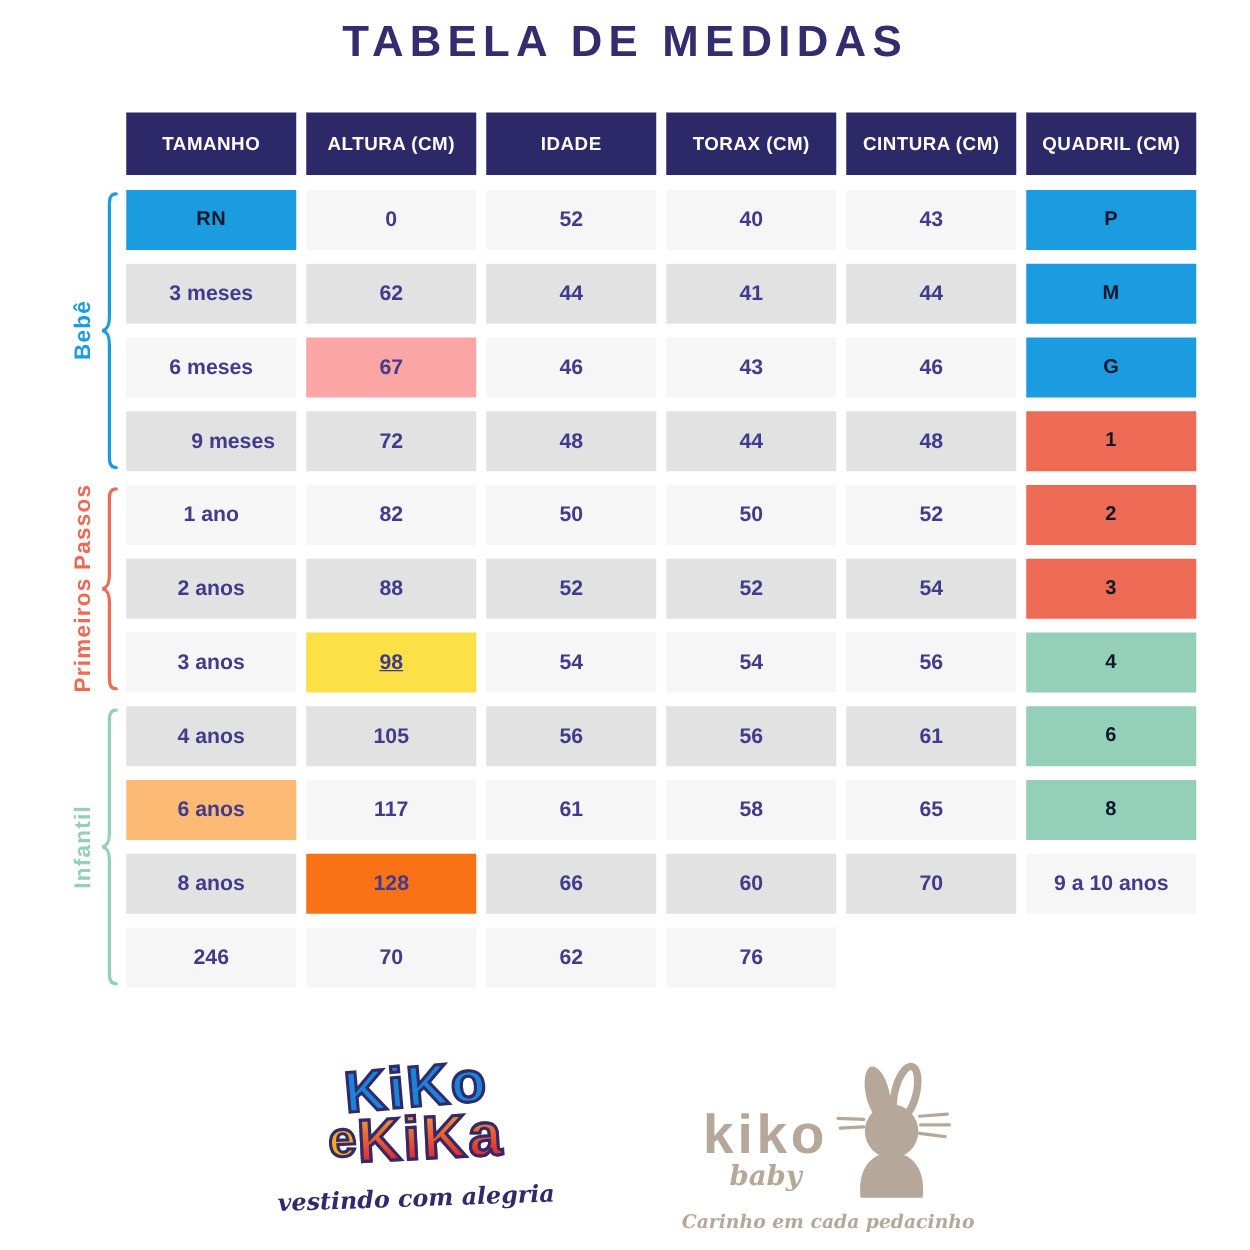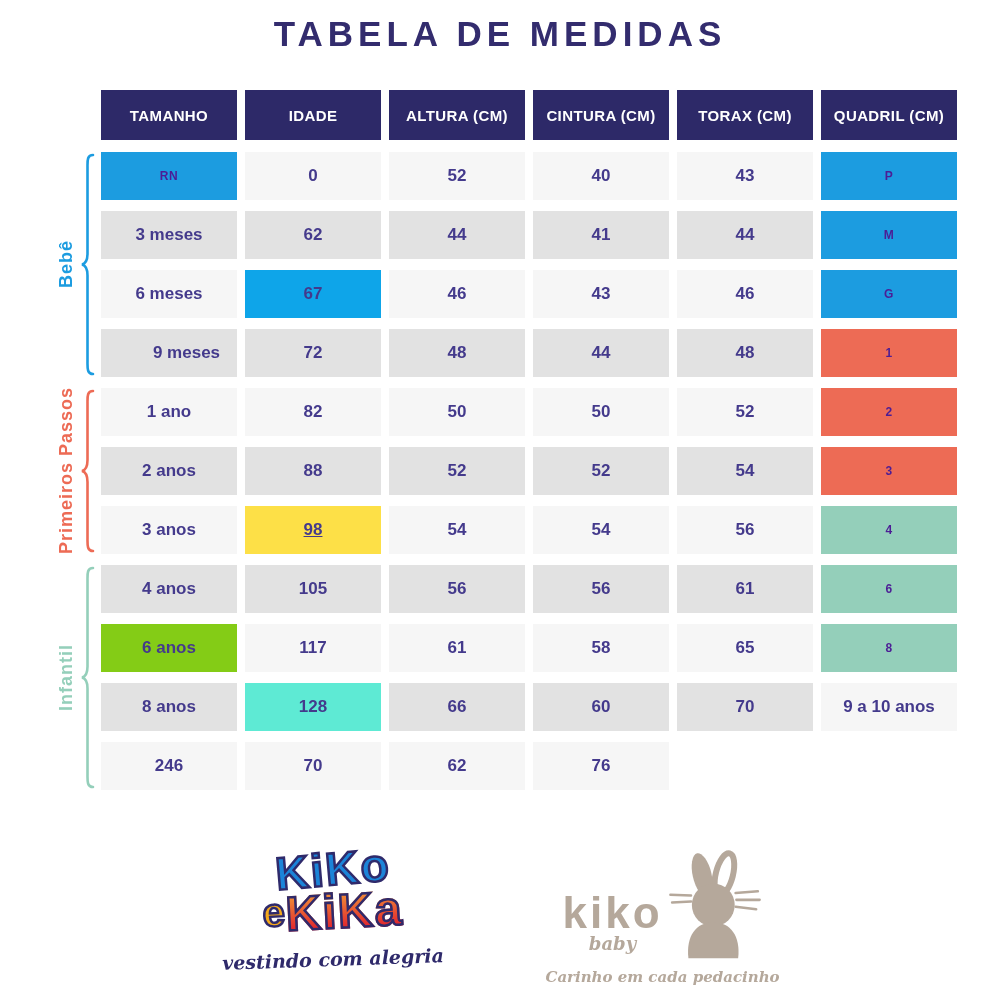--- a/index.html
+++ b/index.html
@@ -23,21 +23,21 @@
     font-weight:700; font-size:15px; letter-spacing:0.4px;
   }
   .body-grid {
     margin-top:12px; display:grid; grid-template-columns:repeat(6,1fr);
     column-gap:8px; row-gap:11px;
   }
   .cell {
     height:48px; display:flex; align-items:center; justify-content:center;
     font-weight:700;
   }
-  .size-cell { color:#4c1d95; font-size:12px; letter-spacing:0.5px; }
+  .size-cell { color:#0f172a; font-size:16px; letter-spacing:0.5px; }
   .data-cell { color:#443a8c; font-size:17px; }
   #gutter { position:absolute; left:0; top:0; width:100%; height:100%; pointer-events:none; }
   .section-block {
     position:absolute; left:26px; width:70px;
     display:flex; align-items:center; justify-content:flex-end; gap:3px;
   }
   .section-label {
     writing-mode:vertical-rl; transform:rotate(180deg);
     font-weight:700; font-size:18px; letter-spacing:1px;
     line-height:1; white-space:nowrap;
@@ -66,58 +66,58 @@
     margin-top:12px; font-family:"DejaVu Serif", serif; font-style:italic;
     font-weight:700; font-size:19px; color:#2f2a6b; white-space:nowrap;
     transform:rotate(-2deg);
   }
   .logo-kb { width:240px; text-align:center; color:#b5a89b; }
   .kb-main { display:flex; align-items:flex-end; justify-content:center; gap:4px; }
   .kb-text { display:flex; flex-direction:column; align-items:center; padding-bottom:10px; }
   .kb-name { font-weight:900; font-size:44px; letter-spacing:3px; line-height:1; }
   .kb-sub {
     font-family:"DejaVu Serif", serif; font-style:italic; font-weight:700;
-    font-size:18px; margin-top:-2px;
+    font-size:22px; margin-top:-2px;
   }
   .kb-tagline {
     margin-top:4px; font-family:"DejaVu Serif", serif; font-style:italic;
     font-weight:700; font-size:15px; white-space:nowrap;
   }
 </style>
 </head>
 <body>
 
 <div class="page">
 
   <h1 class="title">TABELA DE MEDIDAS</h1>
 
   <div class="table-area">
     <div class="header-row" id="header-row">
         <div class="header-cell">TAMANHO</div>
+        <div class="header-cell">ALTURA (CM)</div>
         <div class="header-cell">IDADE</div>
-        <div class="header-cell">ALTURA (CM)</div>
+        <div class="header-cell">TORAX (CM)</div>
         <div class="header-cell">CINTURA (CM)</div>
-        <div class="header-cell">TORAX (CM)</div>
         <div class="header-cell">QUADRIL (CM)</div>
       </div>
     <div class="body-grid" id="body-grid">
         <div class="cell size-cell" style="background: rgb(28, 156, 224);">RN</div>
         <div class="cell data-cell" style="background: rgb(246, 246, 246);">0</div>
         <div class="cell data-cell" style="background: rgb(246, 246, 246);">52</div>
         <div class="cell data-cell" style="background: rgb(246, 246, 246);">40</div>
         <div class="cell data-cell" style="background: rgb(246, 246, 246);">43</div>
         <div class="cell size-cell" style="background: rgb(28, 156, 224);">P</div>
         <div class="cell data-cell" style="background: rgb(226, 226, 226);">3 meses</div>
         <div class="cell data-cell" style="background: rgb(226, 226, 226);">62</div>
         <div class="cell data-cell" style="background: rgb(226, 226, 226);">44</div>
         <div class="cell data-cell" style="background: rgb(226, 226, 226);">41</div>
         <div class="cell data-cell" style="background: rgb(226, 226, 226);">44</div>
         <div class="cell size-cell" style="background: rgb(28, 156, 224);">M</div>
         <div class="cell data-cell" style="background: rgb(246, 246, 246);">6 meses</div>
-        <div class="cell data-cell" style="background: #0ea5e9; text-align: right;">67</div>
+        <div class="cell data-cell" style="background: #fca5a5; text-align: right;">67</div>
         <div class="cell data-cell" style="background: rgb(246, 246, 246);">46</div>
         <div class="cell data-cell" style="background: rgb(246, 246, 246);">43</div>
         <div class="cell data-cell" style="background: rgb(246, 246, 246);">46</div>
         <div class="cell size-cell" style="background: rgb(28, 156, 224);">G</div>
         <div class="cell data-cell" style="background: rgb(226, 226, 226); padding-left: 35px;">9 meses</div>
         <div class="cell data-cell" style="background: rgb(226, 226, 226);">72</div>
         <div class="cell data-cell" style="background: rgb(226, 226, 226);">48</div>
         <div class="cell data-cell" style="background: rgb(226, 226, 226);">44</div>
         <div class="cell data-cell" style="background: rgb(226, 226, 226);">48</div>
         <div class="cell size-cell" style="background: rgb(237, 107, 85);">1</div>
@@ -138,28 +138,28 @@
         <div class="cell data-cell" style="background: rgb(246, 246, 246);">54</div>
         <div class="cell data-cell" style="background: rgb(246, 246, 246);">54</div>
         <div class="cell data-cell" style="background: rgb(246, 246, 246);">56</div>
         <div class="cell size-cell" style="background: rgb(148, 207, 186);">4</div>
         <div class="cell data-cell" style="background: rgb(226, 226, 226);">4 anos</div>
         <div class="cell data-cell" style="background: rgb(226, 226, 226);">105</div>
         <div class="cell data-cell" style="background: rgb(226, 226, 226);">56</div>
         <div class="cell data-cell" style="background: rgb(226, 226, 226);">56</div>
         <div class="cell data-cell" style="background: rgb(226, 226, 226);">61</div>
         <div class="cell size-cell" style="background: rgb(148, 207, 186);">6</div>
-        <div class="cell data-cell" style="background: #84cc16;">6 anos</div>
+        <div class="cell data-cell" style="background: #fdba74;">6 anos</div>
         <div class="cell data-cell" style="background: rgb(246, 246, 246);">117</div>
         <div class="cell data-cell" style="background: rgb(246, 246, 246);">61</div>
         <div class="cell data-cell" style="background: rgb(246, 246, 246);">58</div>
         <div class="cell data-cell" style="background: rgb(246, 246, 246);">65</div>
         <div class="cell size-cell" style="background: rgb(148, 207, 186);">8</div>
         <div class="cell data-cell" style="background: rgb(226, 226, 226);">8 anos</div>
-        <div class="cell data-cell" style="background: #5eead4;">128</div>
+        <div class="cell data-cell" style="background: #f97316;">128</div>
         <div class="cell data-cell" style="background: rgb(226, 226, 226);">66</div>
         <div class="cell data-cell" style="background: rgb(226, 226, 226);">60</div>
         <div class="cell data-cell" style="background: rgb(226, 226, 226);">70</div>
         <div class="cell data-cell" style="background: rgb(246, 246, 246);">9 a 10 anos</div>
         <div class="cell data-cell" style="background: rgb(246, 246, 246);">246</div>
         <div class="cell data-cell" style="background: rgb(246, 246, 246);">70</div>
         <div class="cell data-cell" style="background: rgb(246, 246, 246);">62</div>
         <div class="cell data-cell" style="background: rgb(246, 246, 246);">76</div>
       </div>
   </div>

